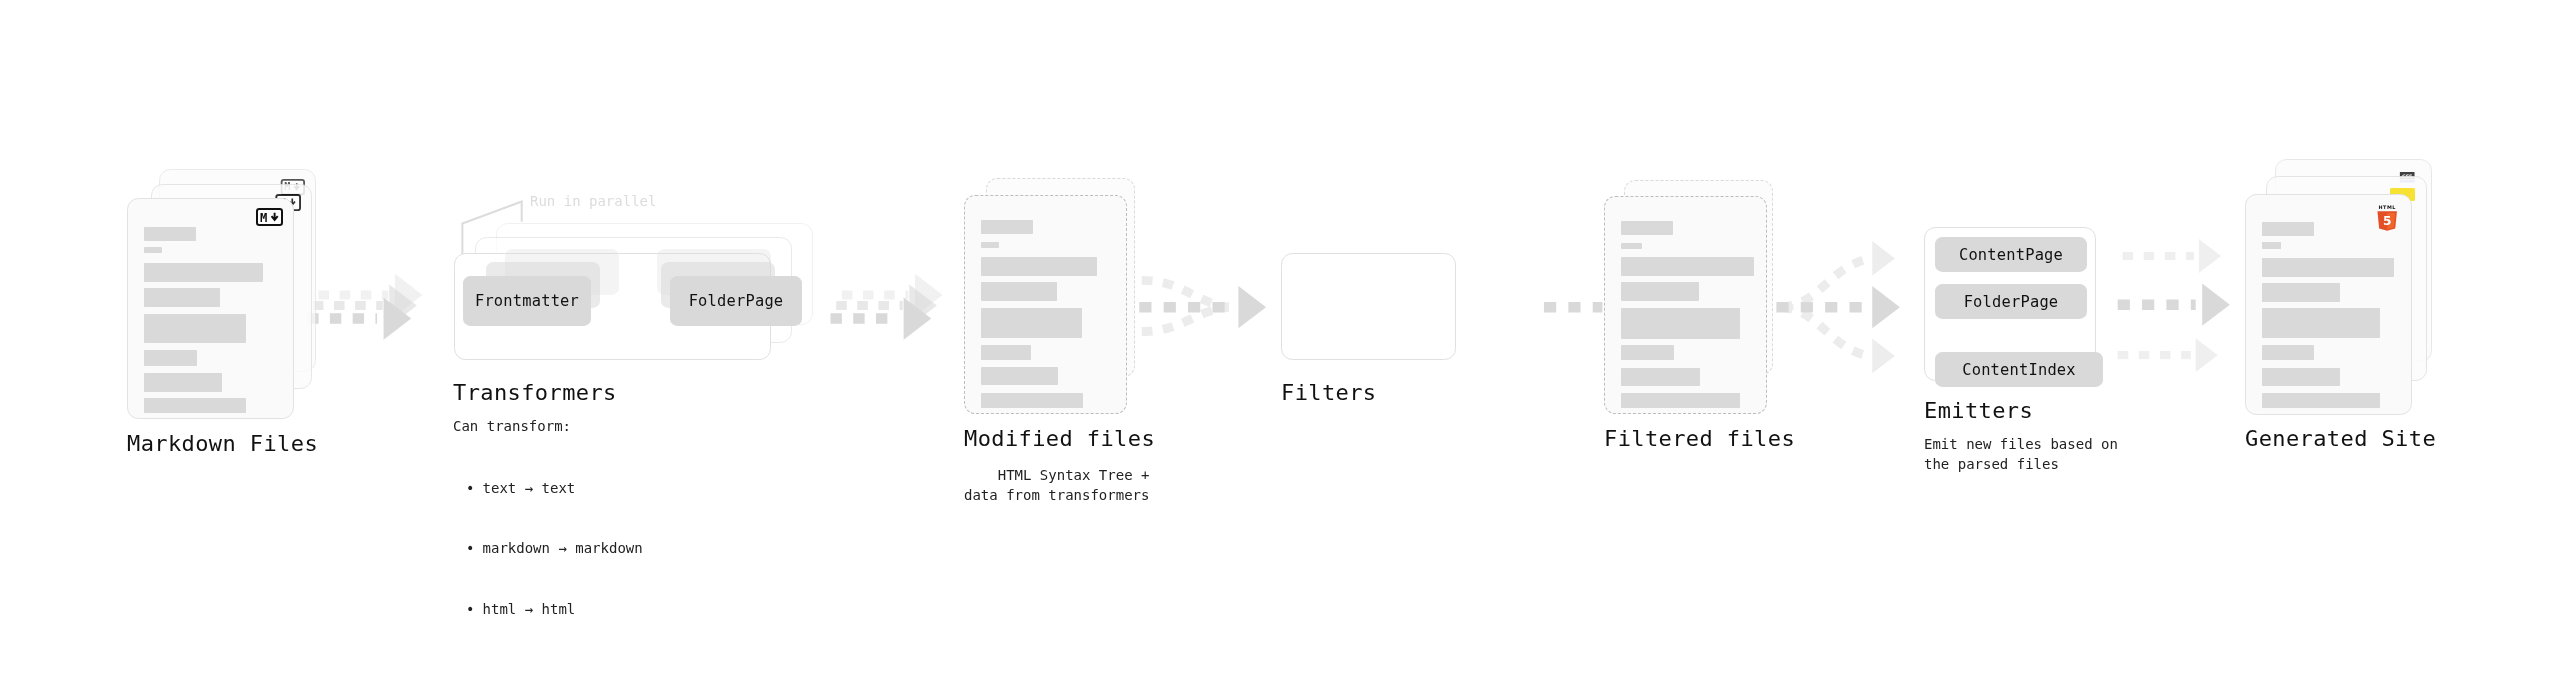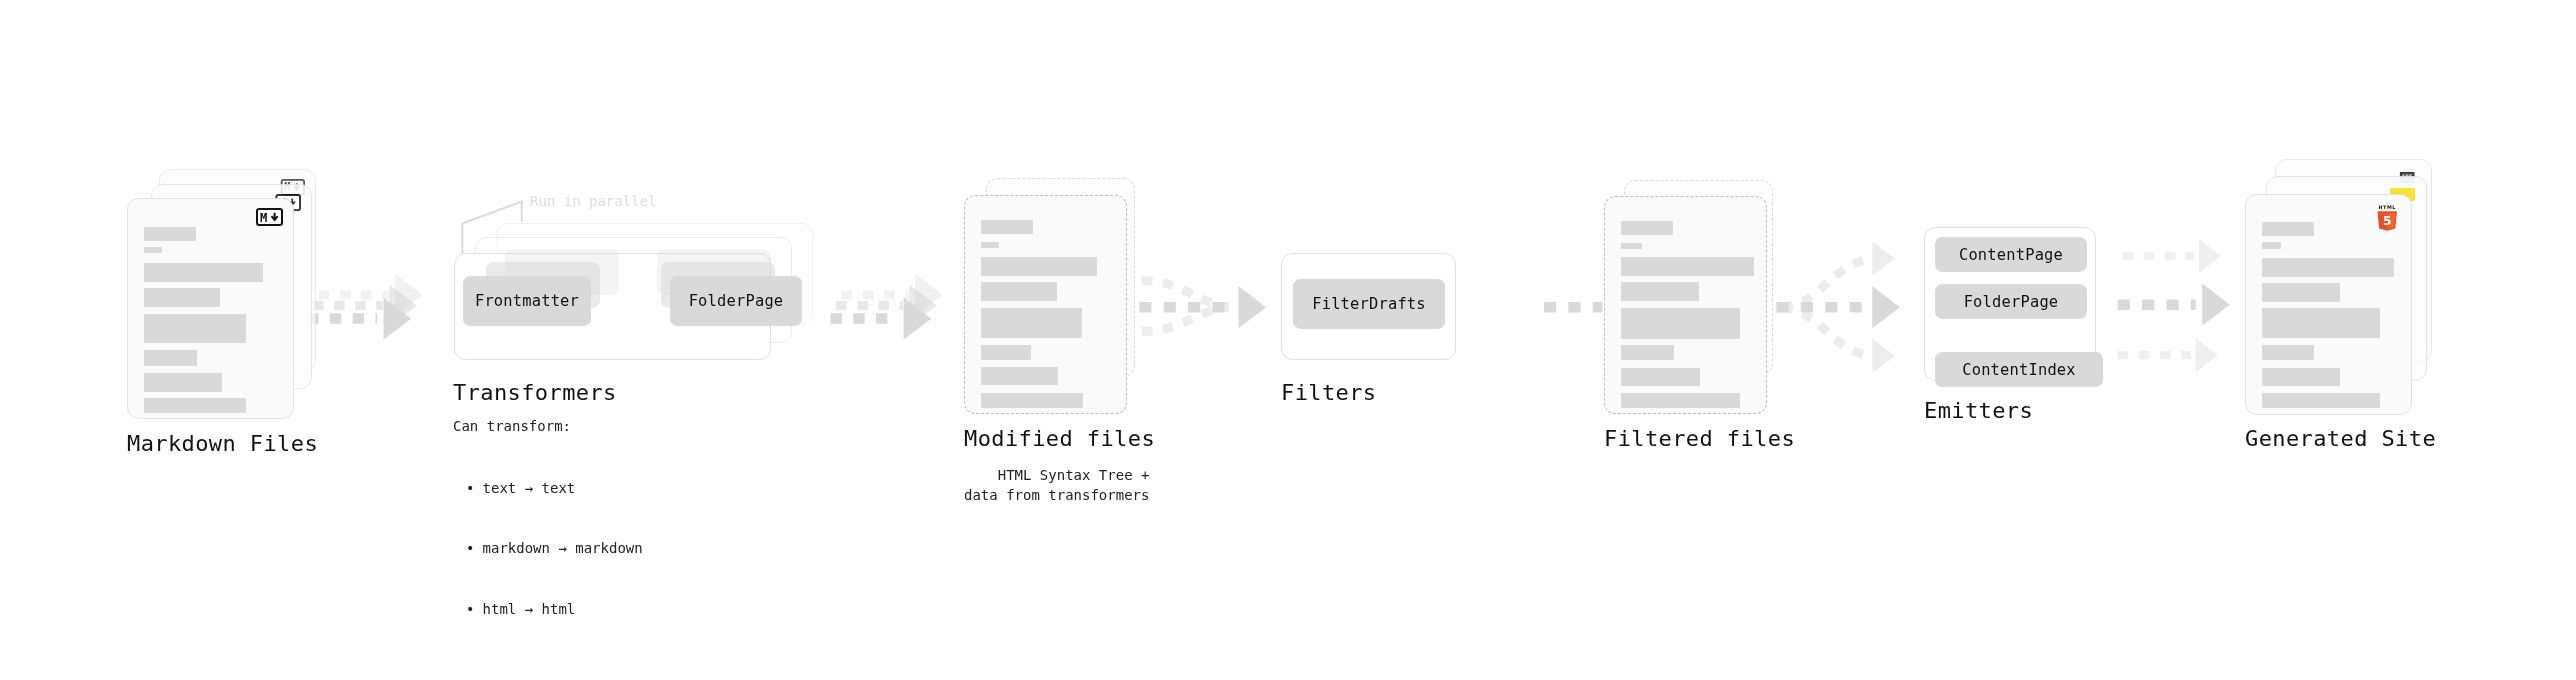--- a/index.html
+++ b/index.html
@@ -264,41 +264,42 @@
     <div class="bar" style="left:16.3px;top:112px;width:101px;height:30px;"></div>
     <div class="bar" style="left:16.3px;top:149px;width:50px;height:15.4px;"></div>
     <div class="bar" style="left:16.3px;top:171px;width:77px;height:18px;"></div>
     <div class="bar" style="left:16.3px;top:197px;width:102px;height:14.6px;"></div>
   </div>
   <div class="title" style="left:964px;top:426px;">Modified files</div>
   <div class="sub" style="left:964px;top:465px;text-align:right;">HTML Syntax Tree +
 data from transformers</div>
 
   <div class="panel" style="left:1281px;top:253px;width:175px;height:107px;"></div>
-  <div class="chip" style="left:1293px;top:279px;width:152px;height:50px;">FilterDrafts</div>
   <div class="title" style="left:1281px;top:380px;">Filters</div>
 
   <div class="doc dashed" style="left:1624px;top:180px;width:149px;height:195px;opacity:.55;"></div>
   <div class="doc dashed" style="left:1604px;top:196px;width:163px;height:218px;">
     <div class="bar" style="left:16.3px;top:24.4px;width:52px;height:14px;"></div>
     <div class="bar" style="left:16.3px;top:46px;width:20.3px;height:5.7px;"></div>
     <div class="bar" style="left:16.3px;top:60px;width:133px;height:18.7px;"></div>
     <div class="bar" style="left:16.3px;top:85px;width:78px;height:18.7px;"></div>
     <div class="bar" style="left:16.3px;top:111px;width:119px;height:31px;"></div>
     <div class="bar" style="left:16.3px;top:148px;width:53px;height:15.4px;"></div>
     <div class="bar" style="left:16.3px;top:171px;width:79px;height:18px;"></div>
     <div class="bar" style="left:16.3px;top:196px;width:119px;height:14.6px;"></div>
   </div>
   <div class="title" style="left:1604px;top:426px;">Filtered files</div>
 
   <div class="panel" style="left:1924px;top:227px;width:172px;height:154px;"></div>
   <div class="chip" style="left:1935px;top:237px;width:152px;height:35px;">ContentPage</div>
   <div class="chip" style="left:1935px;top:284px;width:152px;height:35px;">FolderPage</div>
   <div class="chip" style="left:1935px;top:332px;width:168px;height:35px;margin-top:20px;">ContentIndex</div>
   <div class="title" style="left:1924px;top:398px;">Emitters</div>
+  <div class="sub" style="left:1924px;top:434px;">Emit new files based on
+the parsed files</div>
 
   <div class="doc ghost" style="left:2275px;top:159px;width:157px;height:203px;opacity:.8;">
     <div class="badge" style="right:11.4px;top:11.4px;">
       <div class="css-badge">
         <svg width="24.4" height="11.4" viewBox="0 0 30 14">
           <rect x="6" y="0" width="18" height="9" fill="#111"></rect>
           <text x="15" y="7.2" text-anchor="middle" font-family="DejaVu Sans, sans-serif" font-size="6" font-weight="bold" fill="#fff">CSS</text>
           <rect x="6" y="10" width="18" height="3" fill="#264de4"></rect>
         </svg>
       </div>

